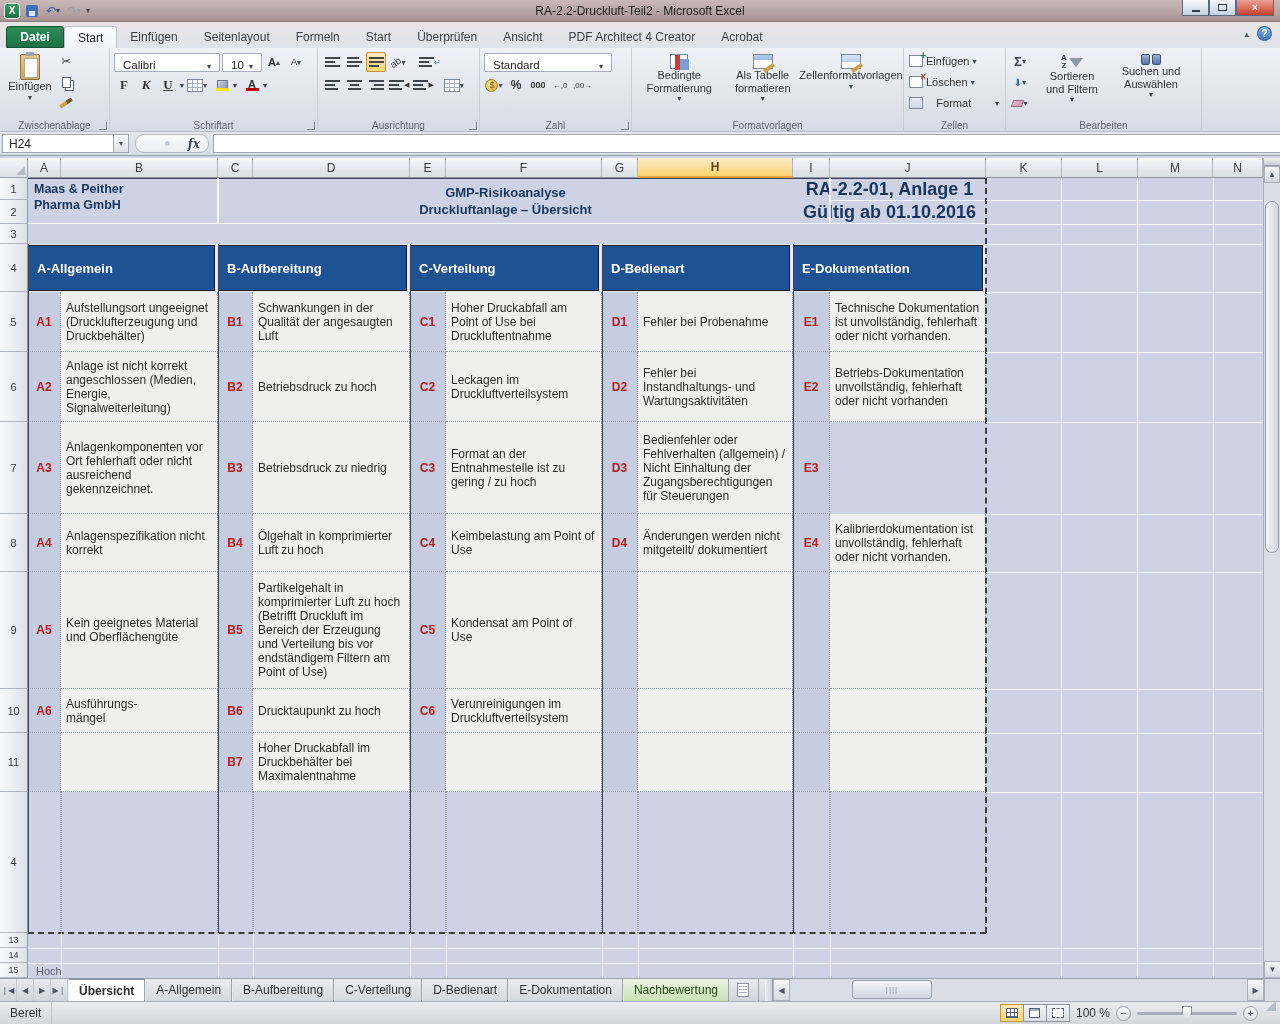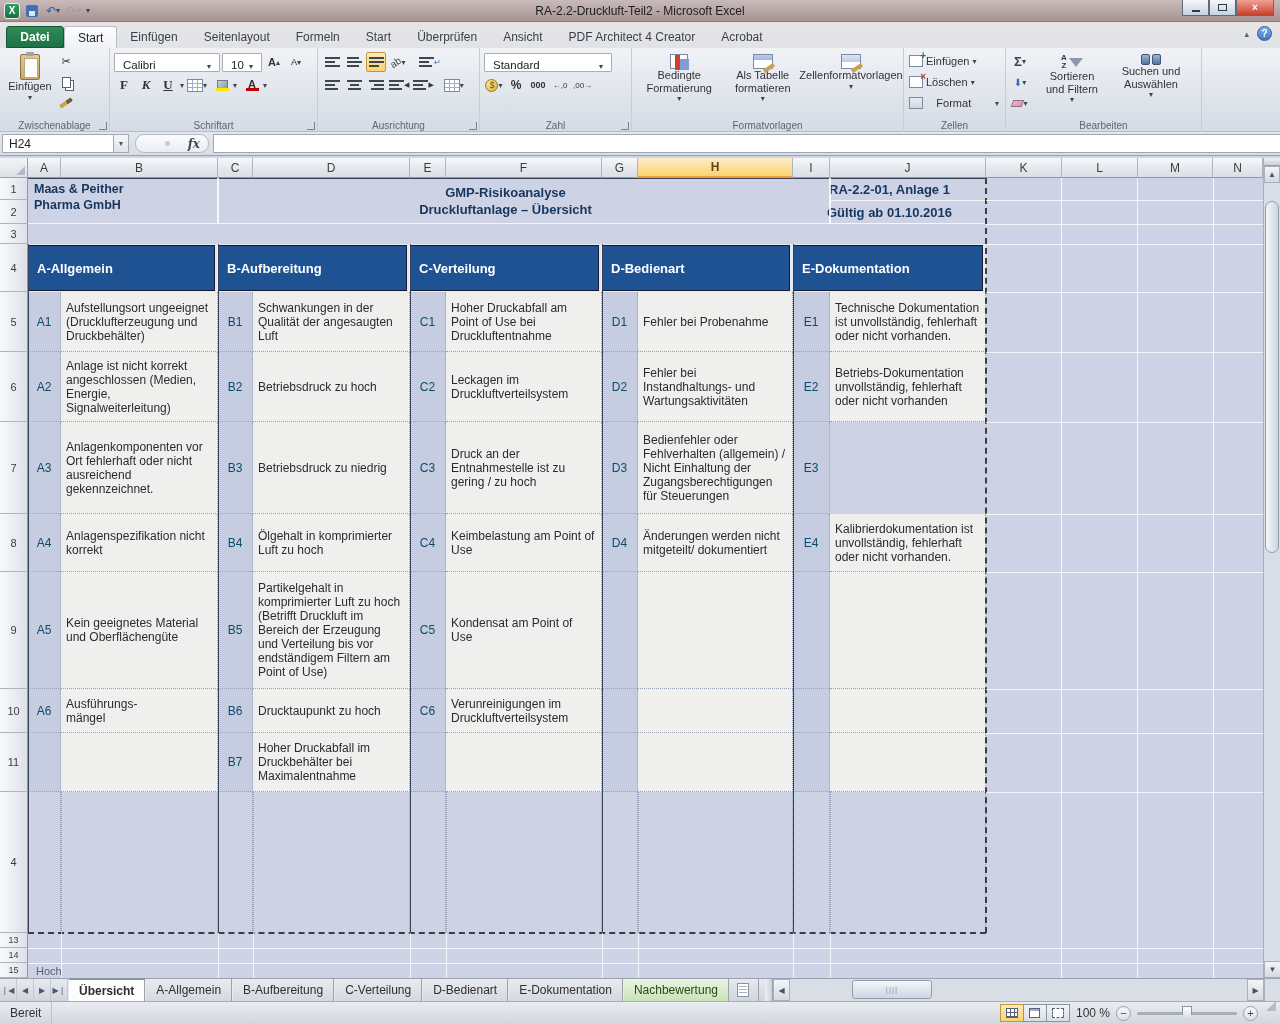--- a/index.html
+++ b/index.html
@@ -91,29 +91,29 @@
   .chead{position:absolute;left:28px;top:0;height:20px;display:flex}
   .ch{height:20px;background:linear-gradient(#f8f9fb,#e3e6ec 60%,#dadfe6);border-right:1px solid #aeb5c0;border-bottom:1px solid #8f98a6;font-size:12px;color:#3c3c3c;display:flex;align-items:center;justify-content:center}
   .ch.sel{background:linear-gradient(#fdeccB,#fbd36e);border-bottom:2px solid #ef9e39;color:#5f4716;font-weight:bold}
   .rhead{position:absolute;left:0;top:20px;width:28px}
   .rh{width:28px;background:linear-gradient(90deg,#f8f9fb,#dde1e8);border-right:1px solid #8f98a6;border-bottom:1px solid #aeb5c0;font-size:11px;color:#3c3c3c;display:flex;align-items:center;justify-content:center;overflow:hidden}
   .rh.tiny{font-size:9px}
   .gbody{position:absolute;left:28px;top:20px;width:1235px;height:800px;background:#cdd3e5;display:grid;overflow:hidden;
     grid-template-columns:33px 157px 35px 157px 36px 156px 36px 155px 37px 156px 76px 76px 75px 50px;
     grid-template-rows:22px 24px 20px 48px 60px 70px 92px 58px 117px 44px 59px 141px 15px 15px 15px}
   .cell{border-right:1px dotted #96a0b8;border-bottom:1px dotted #96a0b8;overflow:hidden;font-size:12px;color:#2b2b2b}
-  .id{background:#c6cde0;display:flex;align-items:center;justify-content:center;font-weight:normal;color:#0c4a6e}
+  .id{background:#c6cde0;display:flex;align-items:center;justify-content:center;font-weight:bold;color:#b91c1c}
   .tx{background:#eff0ee;display:flex;align-items:center;padding:1px 5px;line-height:14px;white-space:pre-line}
   .fillc{background:#cdd3e5;border-bottom:none}
   .hdr-strip{background:#e7eaf1}
   .bhd{background:#1e5293;color:#fff;font-weight:bold;font-size:13px;display:flex;align-items:center;padding-left:8px;border:1px solid #141e30;margin:1px 3px 1px 0}
   .doc{color:#17365d;font-weight:bold;overflow:hidden}
   .doc.company{font-size:12.5px;line-height:16px;padding:3px 0 0 6px}
   .doc.mid{font-size:13px;line-height:17px;display:flex;flex-direction:column;align-items:center;justify-content:center;text-align:center}
-  .doc.ref{font-size:13px;display:flex;align-items:center;justify-content:center}
+  .doc.ref{font-size:18px;display:flex;align-items:center;justify-content:center}
   
   .bl{width:1px;background:#39425a}
   .blh{height:1px;background:#39425a}
   .wl{width:1px;background:rgba(255,255,255,.78)}
   .wlh{height:1px;background:rgba(255,255,255,.78)}
   .wl2{width:2px;background:rgba(255,255,255,.85)}
   .dv{width:0;border-left:1px dotted #96a0b8}
   .pbv{width:0;border-left:2px dashed #3e3e3e}
   .pbh{height:0;border-top:2px dashed #3e3e3e}
   .rstrip{left:958px;top:0;width:277px;height:800px;background:repeating-linear-gradient(to right,transparent 0 75px,rgba(255,255,255,.8) 75px 76px)}
@@ -517,21 +517,21 @@
       <div class="cell id" style="grid-area:10/3">B6</div>
       <div class="cell tx" style="grid-area:10/4">Drucktaupunkt zu hoch</div>
       <div class="cell id" style="grid-area:11/3">B7</div>
       <div class="cell tx" style="grid-area:11/4">Hoher Druckabfall im Druckbehälter bei Maximalentnahme</div>
 
       <div class="cell id" style="grid-area:5/5">C1</div>
       <div class="cell tx" style="grid-area:5/6">Hoher Druckabfall am Point of Use bei Druckluftentnahme</div>
       <div class="cell id" style="grid-area:6/5">C2</div>
       <div class="cell tx" style="grid-area:6/6">Leckagen im Druckluftverteilsystem</div>
       <div class="cell id" style="grid-area:7/5">C3</div>
-      <div class="cell tx" style="grid-area:7/6">Druck an der Entnahmestelle ist zu gering / zu hoch</div>
+      <div class="cell tx" style="grid-area:7/6">Format an der Entnahmestelle ist zu gering / zu hoch</div>
       <div class="cell id" style="grid-area:8/5">C4</div>
       <div class="cell tx" style="grid-area:8/6">Keimbelastung am Point of Use</div>
       <div class="cell id" style="grid-area:9/5">C5</div>
       <div class="cell tx" style="grid-area:9/6">Kondensat am Point of Use</div>
       <div class="cell id" style="grid-area:10/5">C6</div>
       <div class="cell tx" style="grid-area:10/6">Verunreinigungen im Druckluftverteilsystem</div>
       <div class="cell id" style="grid-area:11/5"></div>
       <div class="cell tx" style="grid-area:11/6"></div>
 
       <div class="cell id" style="grid-area:5/7">D1</div>

